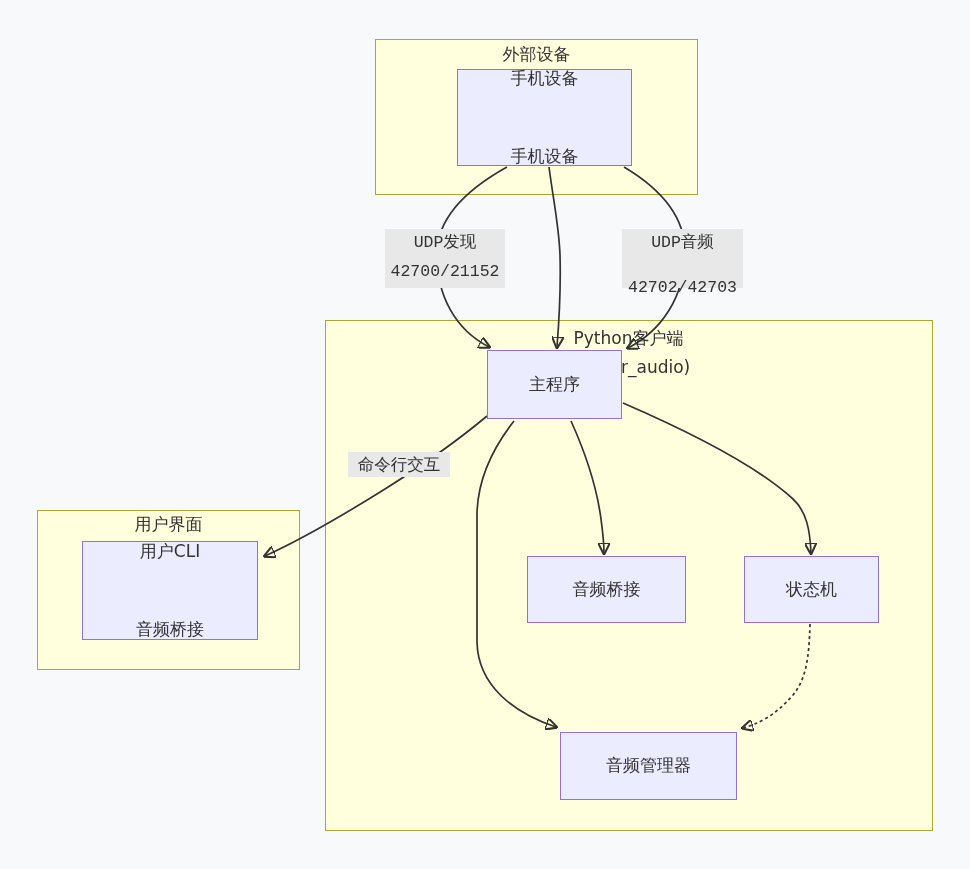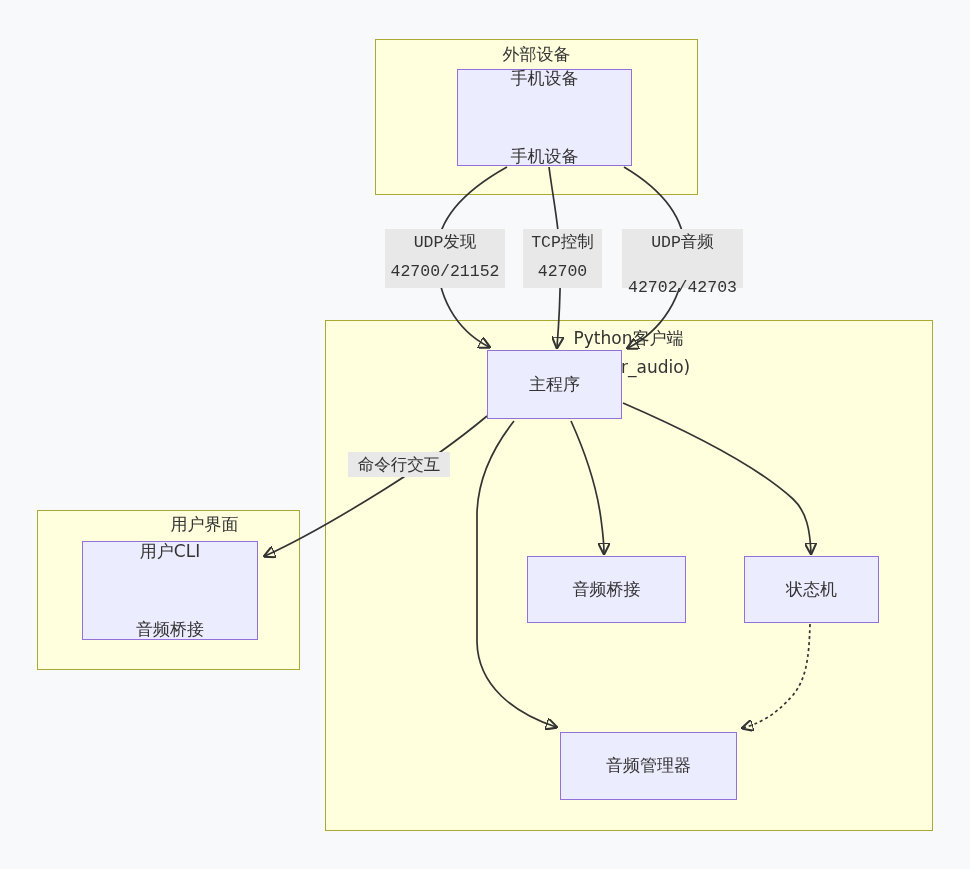--- a/index.html
+++ b/index.html
@@ -78,45 +78,41 @@
 
 <div class="canvas">
 
   <div class="cluster" style="left:375px;top:39px;width:323px;height:156px;"></div>
   <div class="cluster" style="left:325px;top:320px;width:608px;height:511px;"></div>
   <div class="cluster" style="left:37px;top:510px;width:263px;height:160px;"></div>
 
   <div class="cluster-title" style="left:375px;top:43px;width:323px;">外部设备</div>
   <div class="cluster-title" style="left:545px;top:327px;width:167px;">Python客户端</div>
   <div class="cluster-title" style="left:621px;top:357px;text-align:left;">r_audio)</div>
-  <div class="cluster-title" style="left:37px;top:513px;width:263px;margin-left:36px;">用户界面</div>
+  <div class="cluster-title" style="left:37px;top:513px;width:263px;">用户界面</div>
 
   <svg class="edges" width="970" height="869">
     <defs>
       <marker id="arrow" viewBox="0 0 10 10" refX="8.5" refY="5" markerWidth="7" markerHeight="7" orient="auto">
         <path d="M 0 0 L 10 5 L 0 10 z" fill="#333333" stroke="none"></path>
       </marker>
     </defs>
     <path d="M 507,167 C 462,192 438,220 437,252 C 436,296 456,330 489,347" marker-end="url(#arrow)"></path>
     <path d="M 549,167 C 553,198 559,226 560,255 C 561,290 559,322 557,347" marker-end="url(#arrow)"></path>
     <path d="M 624,167 C 666,192 685,220 685,252 C 685,297 661,331 628,348" marker-end="url(#arrow)"></path>
     <path d="M 487,416 C 450,447 412,472 385,489 C 337,519 298,541 265,556" marker-end="url(#arrow)"></path>
     <path d="M 571,421 C 585,452 597,489 601,519 C 603,534 604,543 604,553" marker-end="url(#arrow)"></path>
     <path d="M 623,403 C 690,432 757,466 793,499 C 807,512 810,531 811,553" marker-end="url(#arrow)"></path>
     <path d="M 514,421 C 492,449 478,479 477,513 L 477,642 C 478,686 514,713 556,727" marker-end="url(#arrow)"></path>
     <path class="dotted" d="M 810,624 C 809,659 806,679 793,695 C 774,717 757,724 743,728" marker-end="url(#arrow)"></path>
   </svg>
 
   <div class="edge-label" style="left:385px;top:229px;width:120px;height:59px;">
     <span>UDP发现</span>
     <span>42700/21152</span>
-  </div>
-  <div class="edge-label" style="left:523px;top:229px;width:79px;height:59px;">
-    <span>TCP控制</span>
-    <span>42700</span>
   </div>
   <div class="edge-label" style="left:622px;top:229px;width:121px;height:59px;gap:16px;">
     <span>UDP音频</span>
     <span>42702/42703</span>
   </div>
   <div class="edge-label" style="left:348px;top:452px;width:102px;height:25px;">
     <span>命令行交互</span>
   </div>
 
   <div class="node" style="left:457px;top:69px;width:175px;height:97px;">

